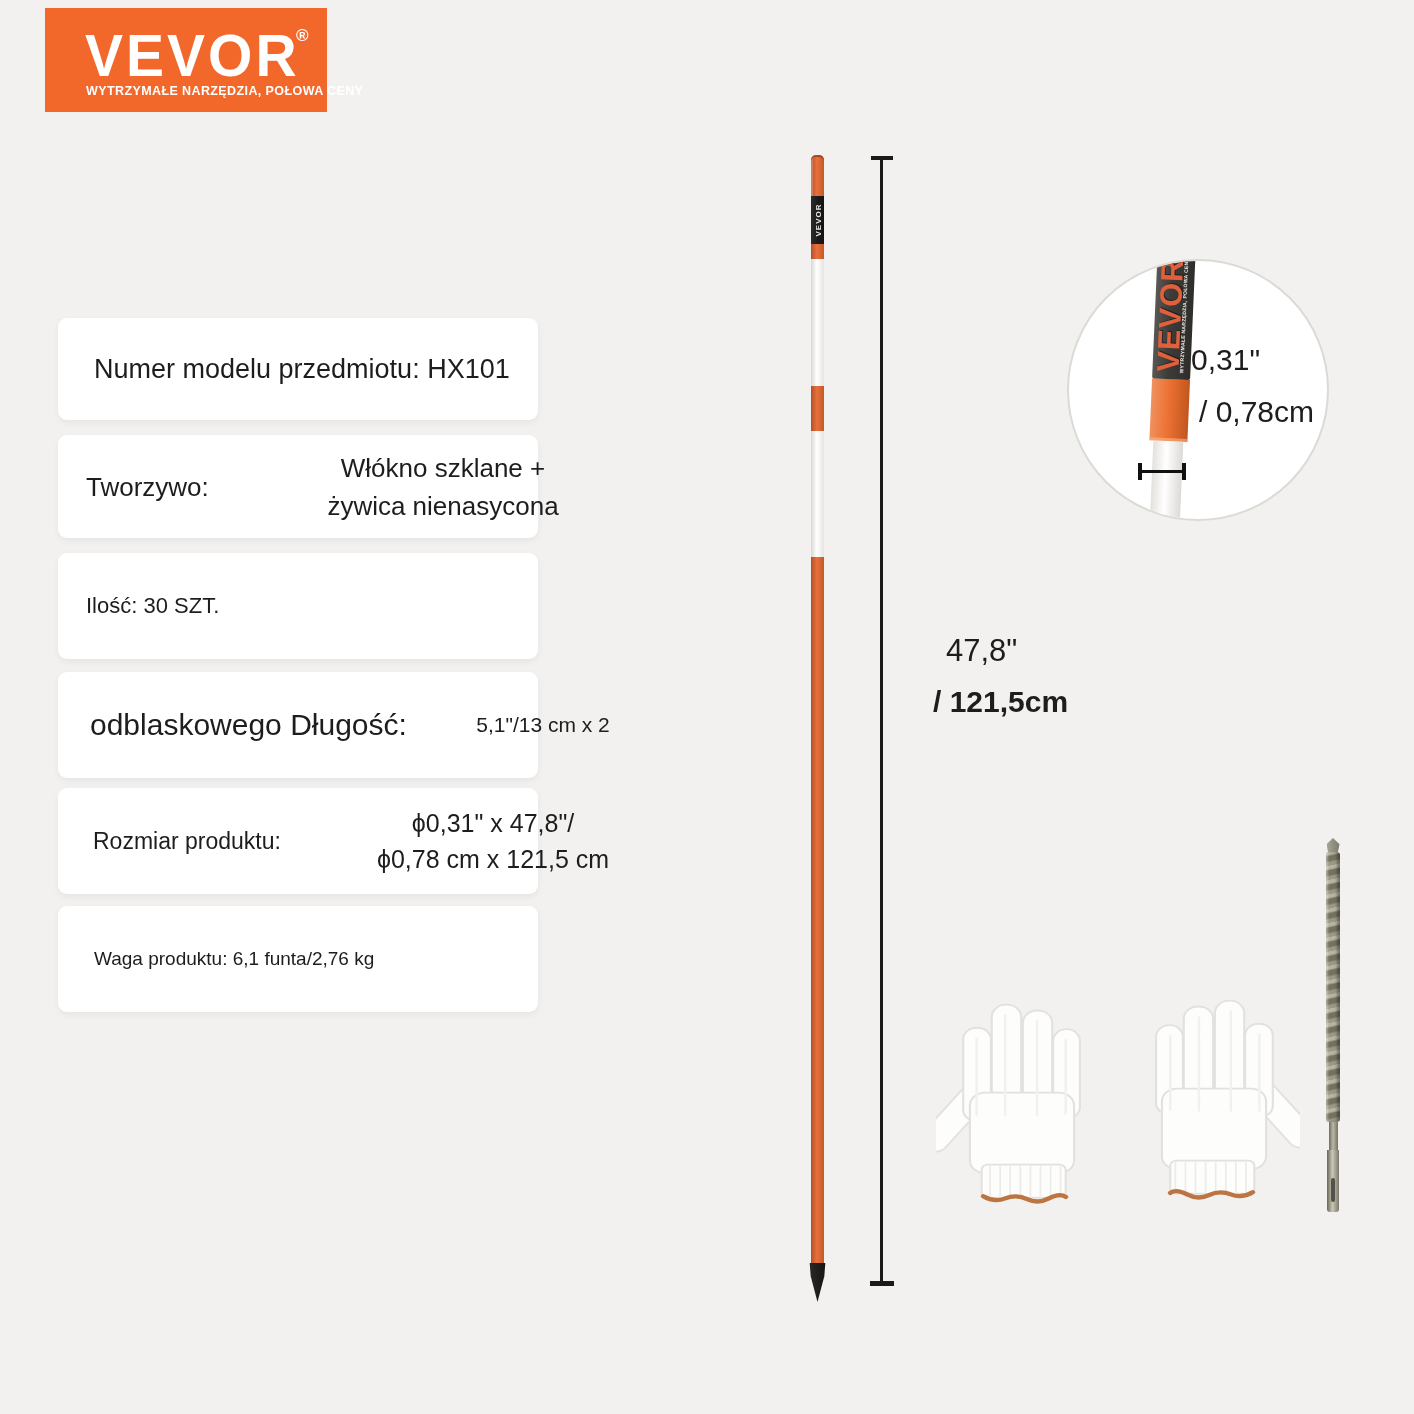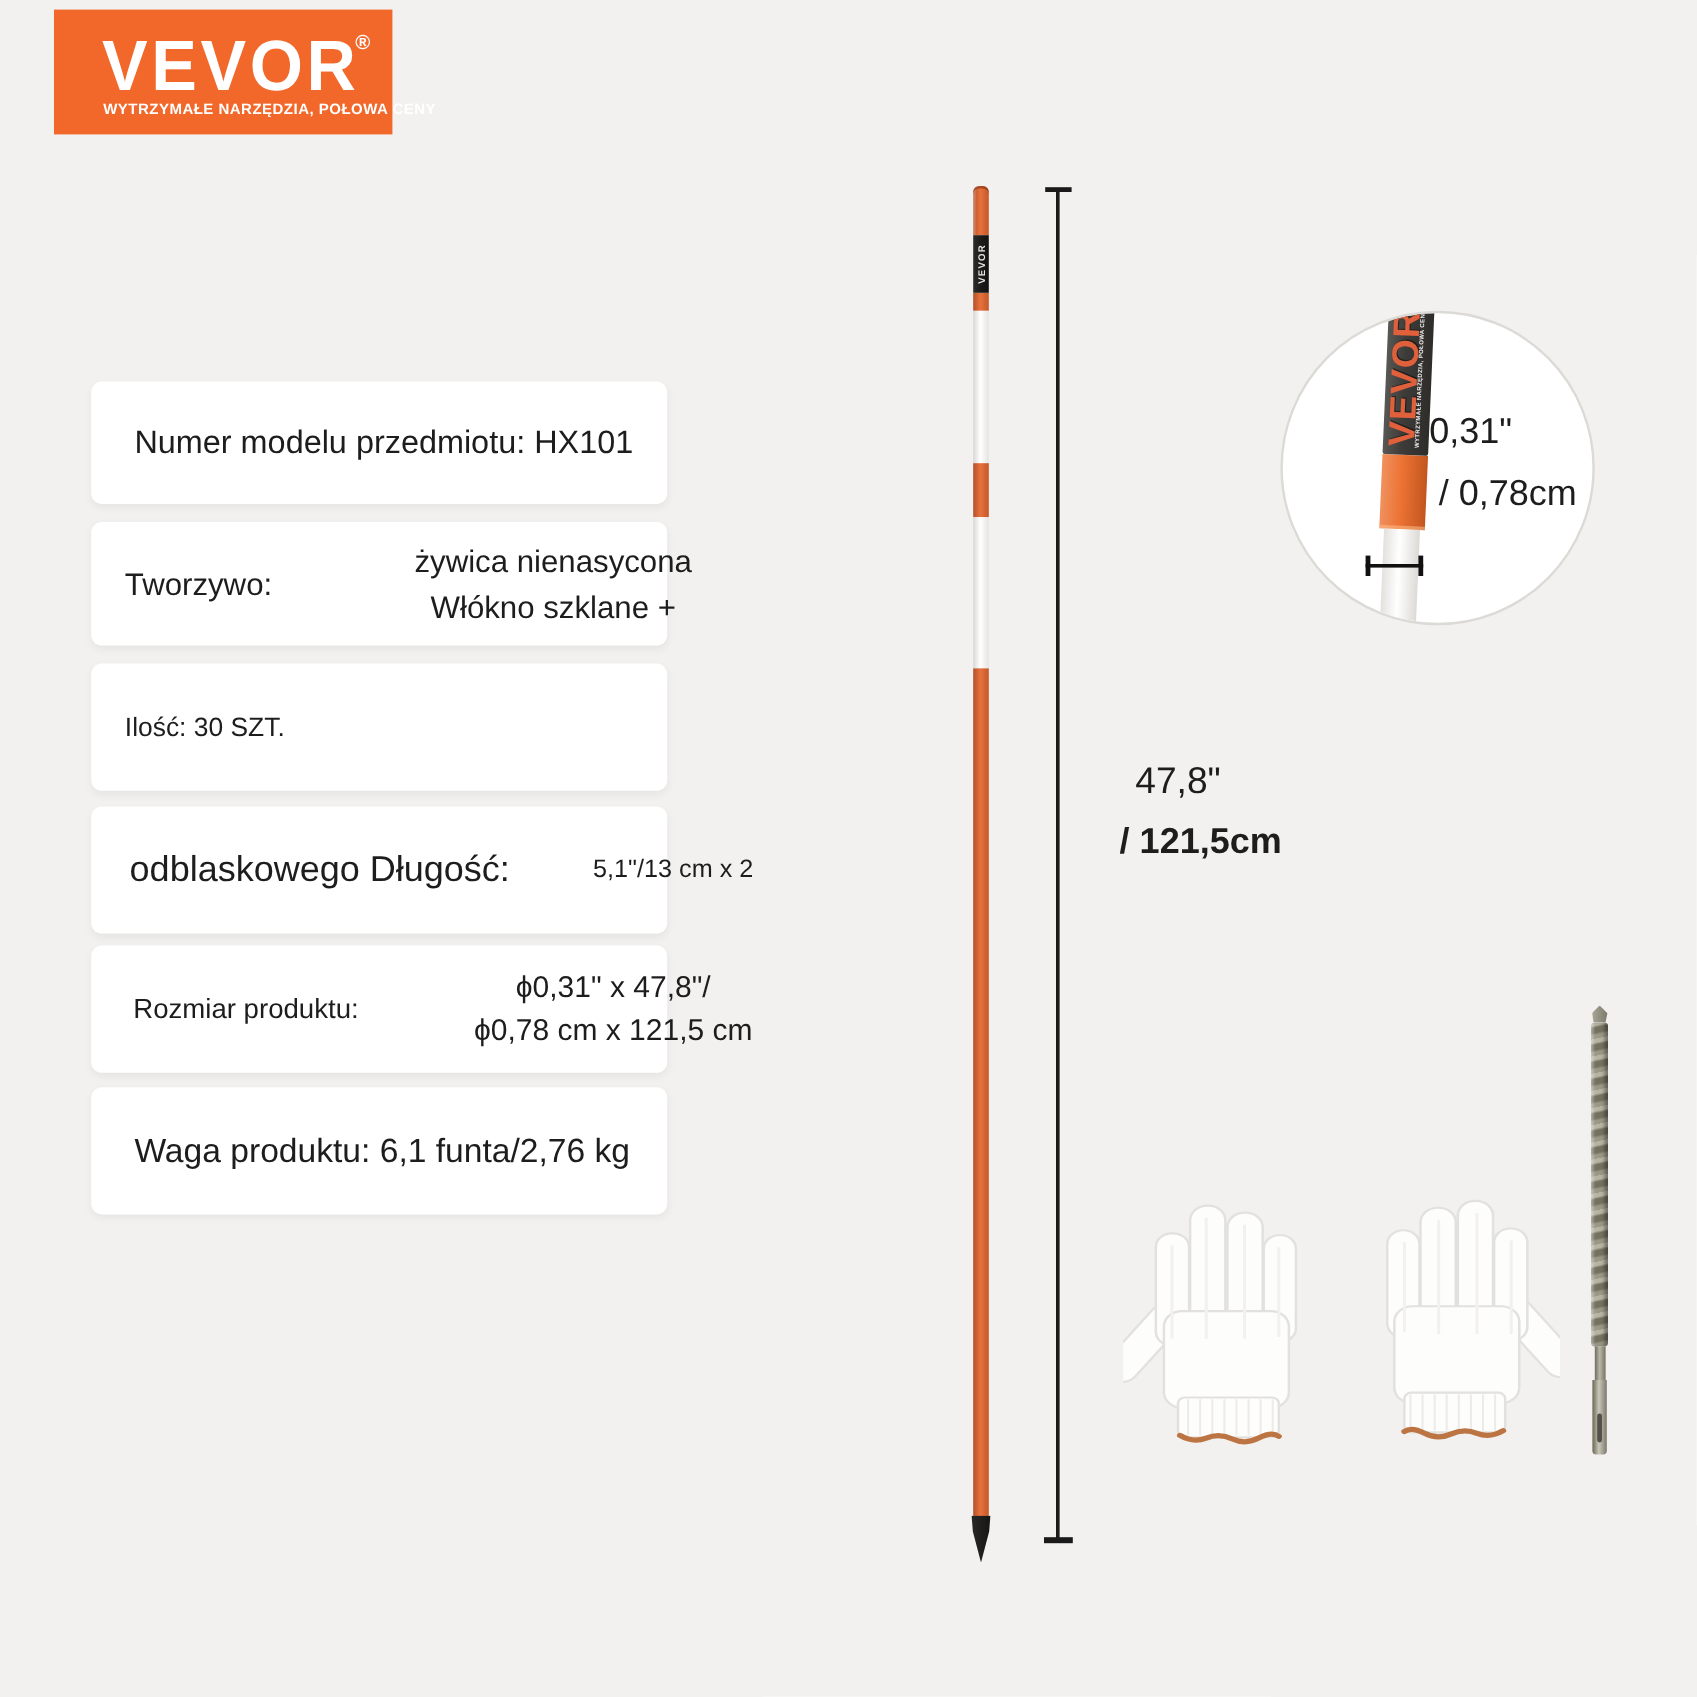--- a/index.html
+++ b/index.html
@@ -42,42 +42,42 @@
     font-size: 12.5px;
     font-weight: 700;
     letter-spacing: 0.4px;
     color: #ffffff;
     white-space: nowrap;
   }
 
   
   .card {
     position: absolute;
-    left: 76px;
+    left: 58px;
     width: 480px;
     background: #ffffff;
     border-radius: 9px;
     box-shadow: 0 3px 7px rgba(0,0,0,0.05);
   }
   .card-0 { top: 318px; height: 102px; }
   .card-1 { top: 435px; height: 103px; }
   .card-2 { top: 553px; height: 106px; }
   .card-3 { top: 672px; height: 106px; }
   .card-4 { top: 788px; height: 106px; }
   .card-5 { top: 906px; height: 106px; }
 
   .card .single {
     position: absolute;
     left: 36px; top: 50%;
     transform: translateY(-50%);
     white-space: nowrap;
   }
   .card-0 .single { font-size: 27px; }
   .card-2 .single { font-size: 22px; left: 28px; }
-  .card-5 .single { font-size: 28px; }
+  .card-5 .single { font-size: 19px; }
 
   .card .label {
     position: absolute;
     top: 50%;
     transform: translateY(-50%);
     white-space: nowrap;
   }
   .card-1 .label { left: 28px; font-size: 26px; }
   .card-3 .label { left: 32px; font-size: 30px; text-align: center; }
   .card-4 .label { left: 35px; font-size: 23px; }
@@ -256,22 +256,22 @@
     <div class="logo-tagline">WYTRZYMAŁE NARZĘDZIA, POŁOWA CENY</div>
   </div>
 
   <div class="card card-0">
     <div class="single txt">Numer modelu przedmiotu: HX101</div>
   </div>
 
   <div class="card card-1">
     <div class="label txt">Tworzywo:</div>
     <div class="value txt">
+      <div>Włókno szklane +</div>
       <div>żywica nienasycona</div>
-      <div>Włókno szklane +</div>
     </div>
   </div>
 
   <div class="card card-2">
     <div class="single txt">Ilość: 30 SZT.</div>
   </div>
 
   <div class="card card-3">
     <div class="label txt">odblaskowego Długość:</div>
     <div class="value txt">

